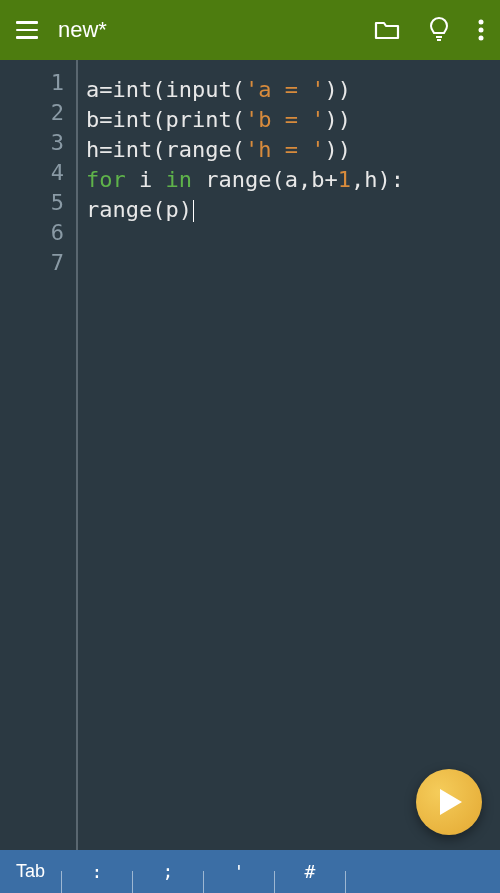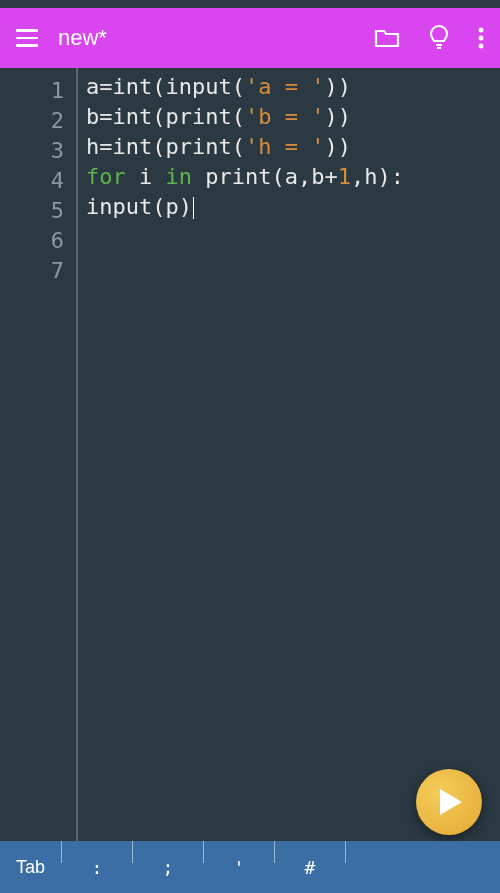--- a/index.html
+++ b/index.html
@@ -10,26 +10,25 @@
     body {
       width: 500px;
       height: 893px;
       background: #2b3942;
       font-family: 'Consolas', 'Monaco', monospace;
       overflow: hidden;
       position: relative;
     }
     .header {
       height: 60px;
-      background: #d946ef;
+      background: #4d7c0f;
       display: flex;
       align-items: center;
       padding: 0 16px;
       justify-content: space-between;
-      margin-top: 8px;
     }
     .header-left {
       display: flex;
       align-items: center;
       gap: 20px;
     }
     .header-right {
       display: flex;
       align-items: center;
       gap: 28px;
@@ -72,21 +71,21 @@
     .gutter .line-num {
       color: #8a9aa5;
       font-size: 22px;
       text-align: right;
       padding-right: 12px;
       height: 30px;
       line-height: 30px;
     }
     .code {
       flex: 1;
-      padding-top: 4px;
+      padding-top: 15px;
       padding-left: 8px;
       position: relative;
     }
     .code-line {
       height: 30px;
       line-height: 30px;
       font-size: 22px;
       white-space: pre;
       color: #d4d4d4;
     }
@@ -117,24 +116,24 @@
       cursor: pointer;
     }
     .fab svg {
       margin-left: 4px;
     }
     .bottom-bar {
       position: absolute;
       bottom: 0;
       left: 0;
       right: 0;
-      height: 52px;
+      height: 43px;
       background: #3b6ea5;
       display: flex;
-      align-items: flex-start;
+      align-items: flex-end;
     }
     .bottom-seg {
       color: #fff;
       font-size: 18px;
       padding: 0 16px;
       height: 100%;
       display: flex;
       align-items: center;
       justify-content: center;
       font-family: sans-serif;
@@ -188,23 +187,23 @@
       <div class="line-num">2</div>
       <div class="line-num">3</div>
       <div class="line-num">4</div>
       <div class="line-num">5</div>
       <div class="line-num">6</div>
       <div class="line-num">7</div>
     </div>
   <div class="code" id="code">
       <div class="code-line"><span class="tok-default">a=int(input(</span><span class="tok-string">'a = '</span><span class="tok-default">))</span></div>
       <div class="code-line"><span class="tok-default">b=int(print(</span><span class="tok-string">'b = '</span><span class="tok-default">))</span></div>
-      <div class="code-line"><span class="tok-default">h=int(print(</span><span class="tok-string">'h = '</span><span class="tok-default">))</span></div>
-      <div class="code-line"><span class="tok-keyword">for</span><span class="tok-default"> i </span><span class="tok-keyword">in</span><span class="tok-default"> print(a,b+</span><span class="tok-number">1</span><span class="tok-default">,h):</span></div>
-      <div class="code-line"><span class="tok-default">input(p)</span><span class="cursor"></span></div>
+      <div class="code-line"><span class="tok-default">h=int(range(</span><span class="tok-string">'h = '</span><span class="tok-default">))</span></div>
+      <div class="code-line"><span class="tok-keyword">for</span><span class="tok-default"> i </span><span class="tok-keyword">in</span><span class="tok-default"> range(a,b+</span><span class="tok-number">1</span><span class="tok-default">,h):</span></div>
+      <div class="code-line"><span class="tok-default">range(p)</span><span class="cursor"></span></div>
     </div>
 </div>
 
 <div class="fab">
   <svg width="22" height="26" viewBox="0 0 22 26" fill="#fff">
     <polygon points="0,0 22,13 0,26"></polygon>
   </svg>
 </div>
 
 <div class="bottom-bar">

